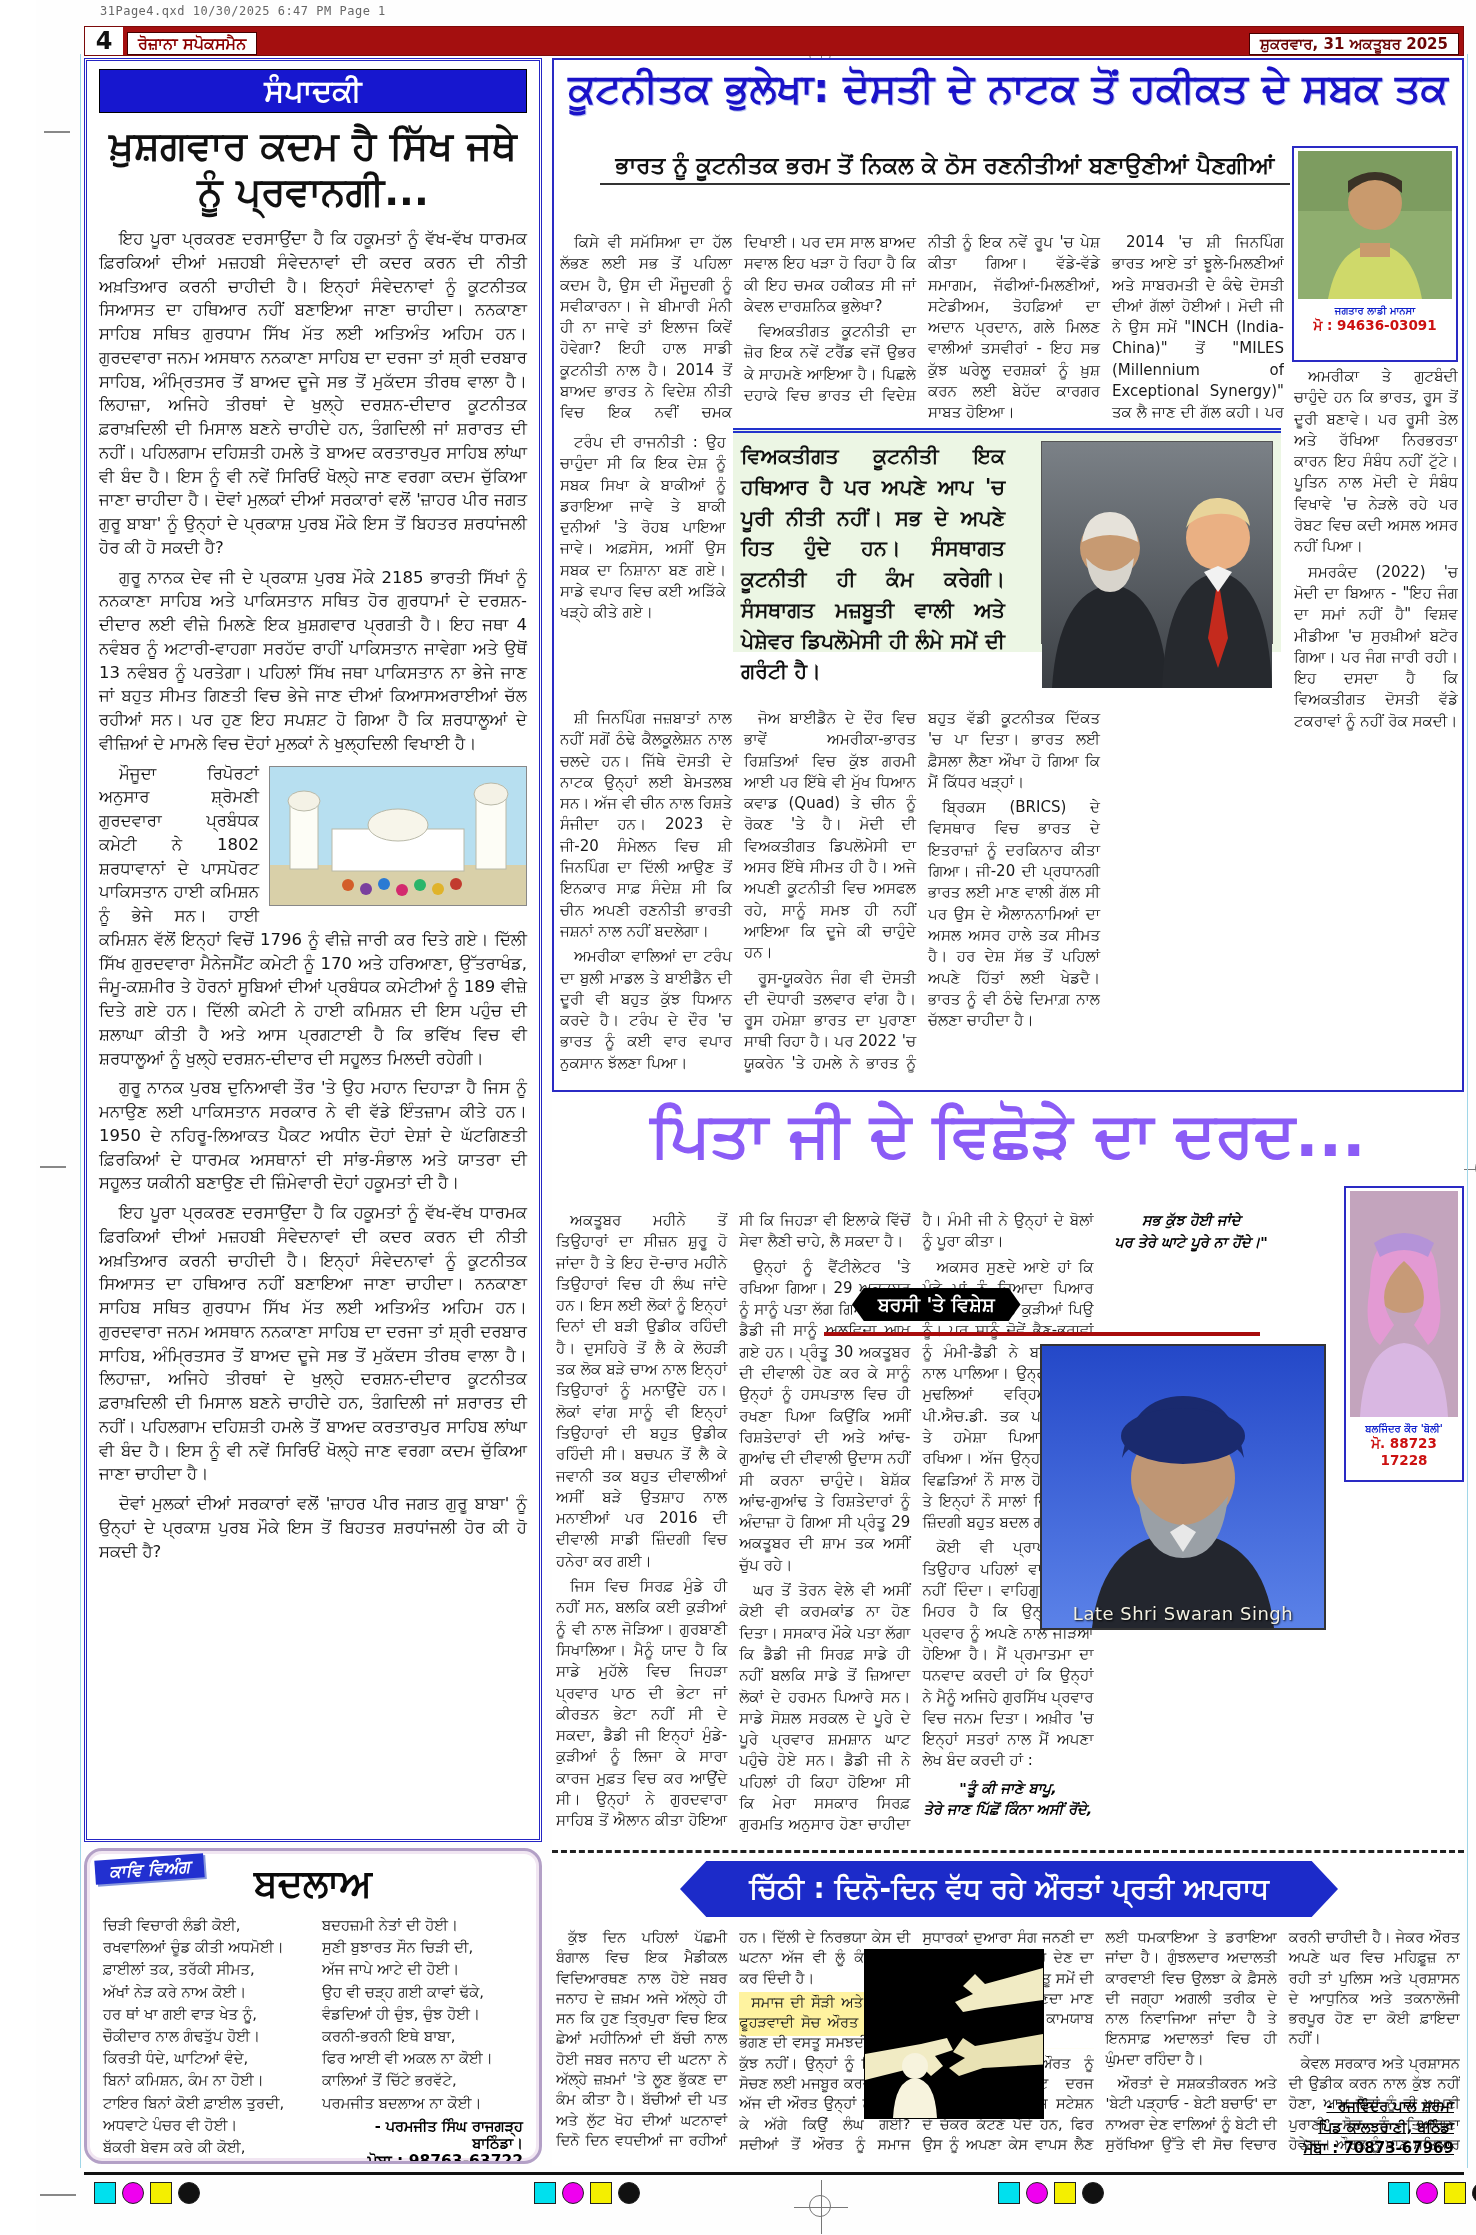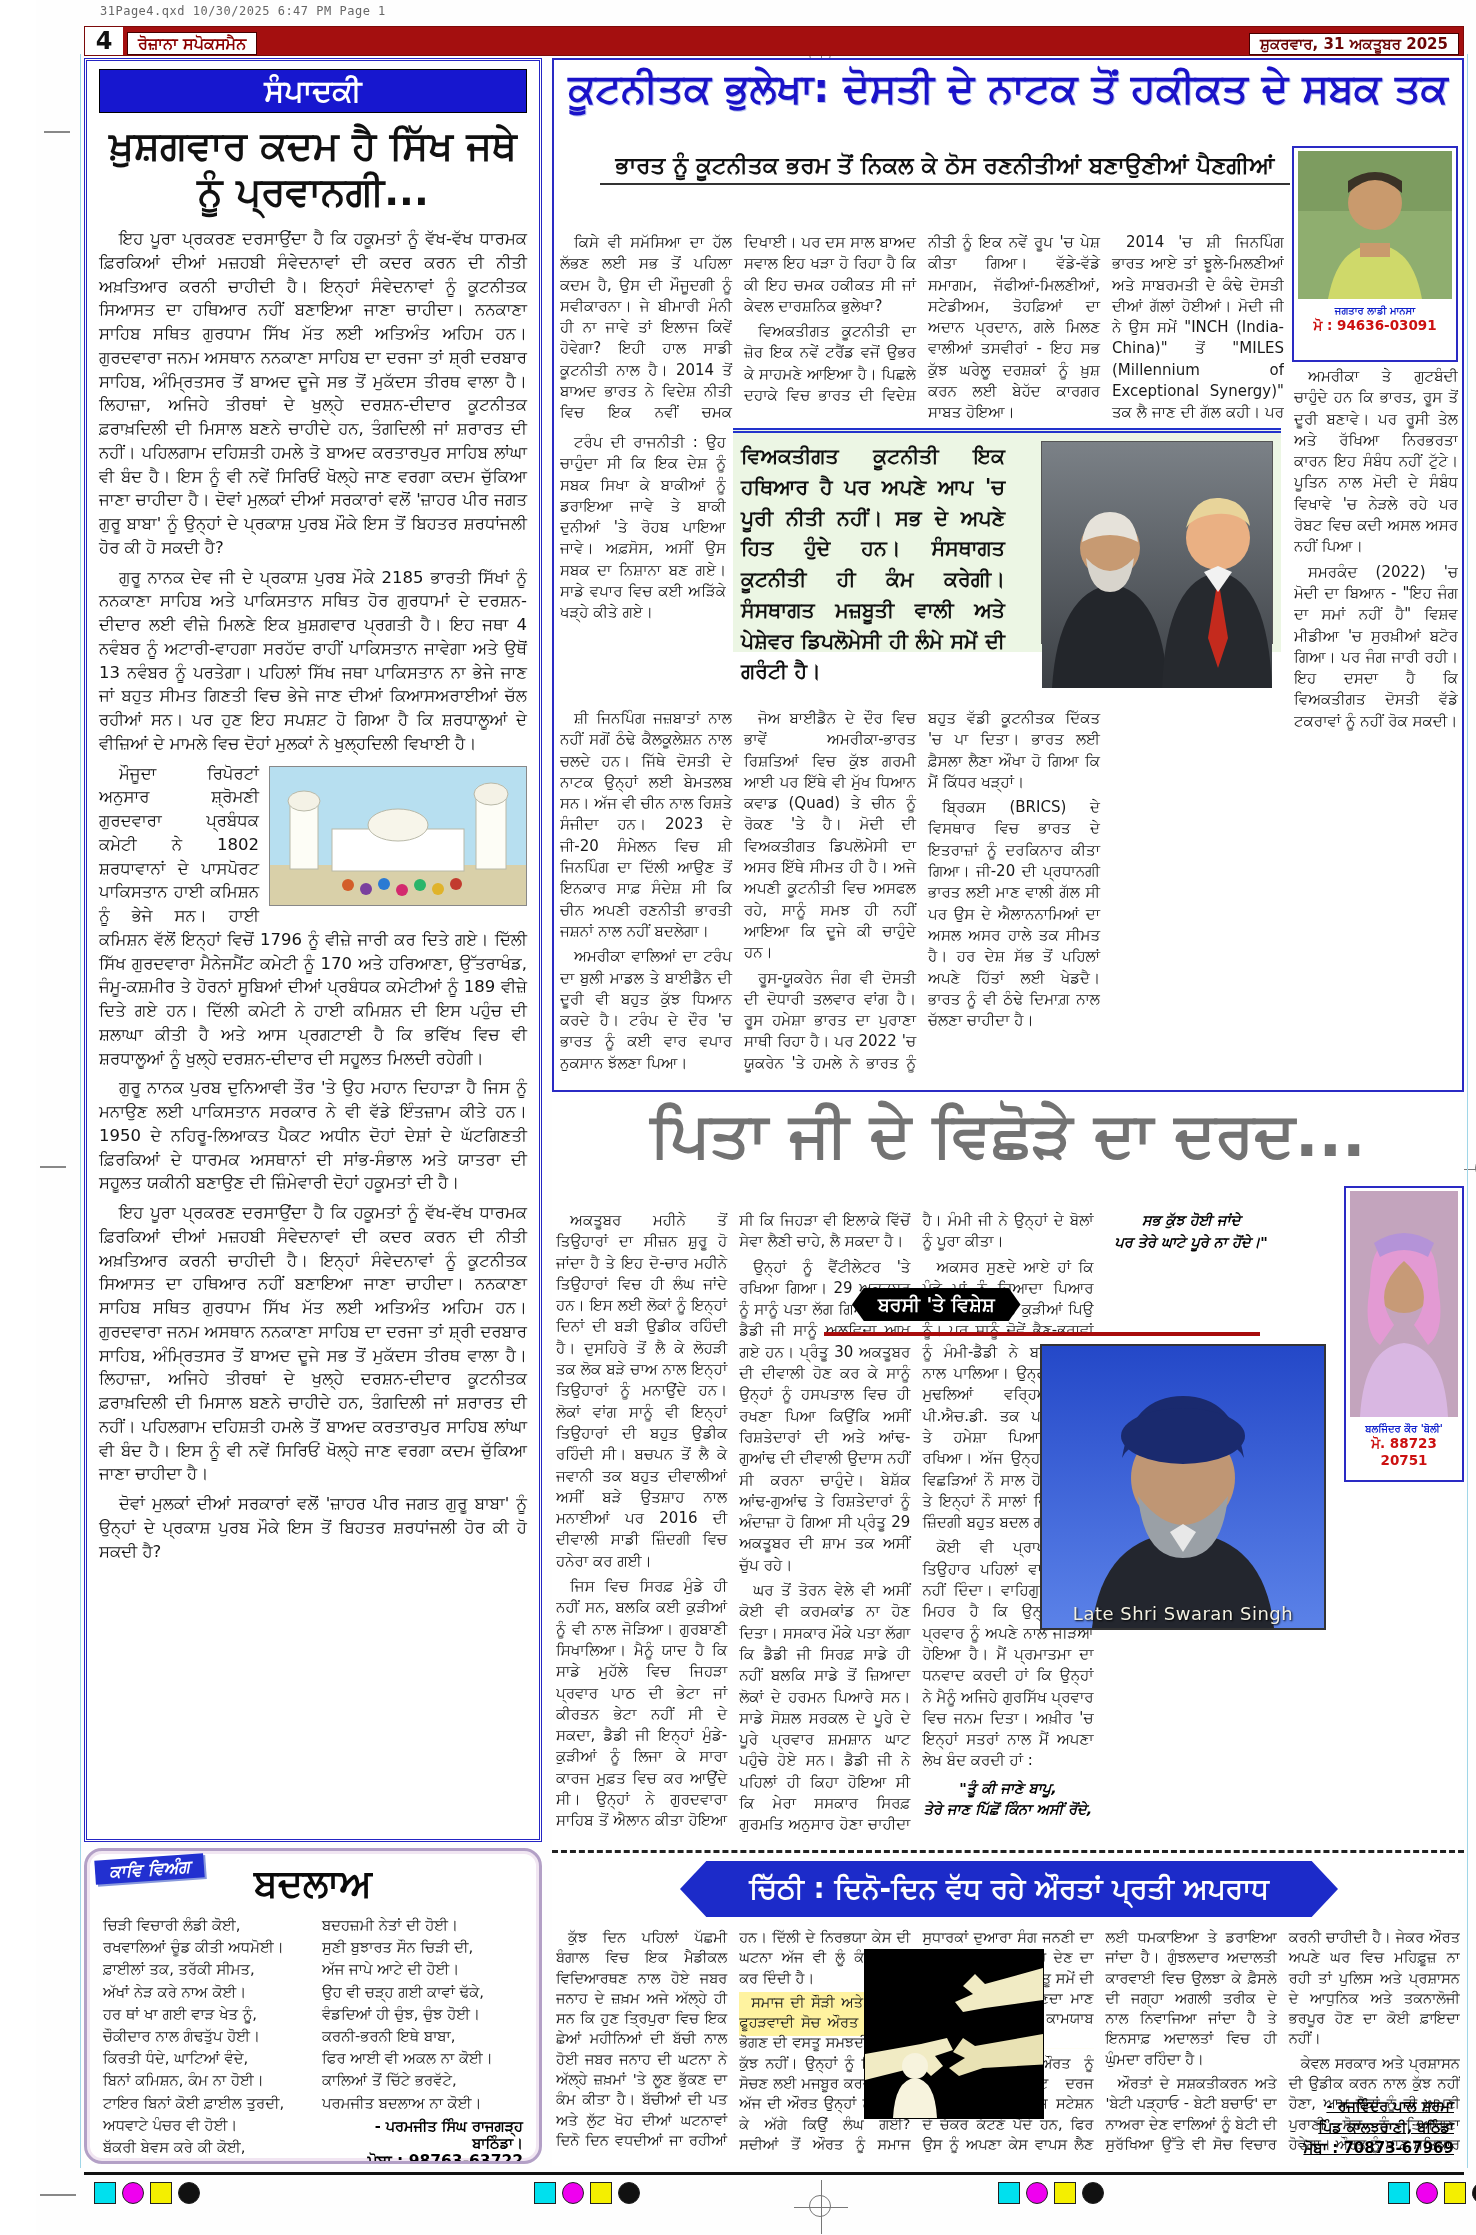--- a/index.html
+++ b/index.html
@@ -66,21 +66,21 @@
              text-align:justify; color:#101010; }
   .pq-photo { width:232px; border:1px solid #555; flex:none; }
   .ma-highlight { position:absolute; background:#fbf7d8; border:2px solid #2233bb;
                   font-weight:bold; font-size:14.5px; text-align:center;
                   padding:4px 8px; line-height:1.4; }
 
   
   .memorial { position:absolute; left:516px; top:1098px; width:912px; height:750px;
               background:#fff; overflow:hidden; }
   .me-head { position:absolute; left:0; top:0; width:100%; text-align:center;
-             color:#737373; font-weight:bold; font-size:62px; }
+             color:#8b5cf6; font-weight:bold; font-size:62px; }
   .me-body { position:absolute; left:4px; top:112px; width:904px; height:630px;
              column-count:5; column-gap:12px; column-fill:auto; overflow:hidden; }
   .me-body p { font-size:15px; line-height:1.42; text-align:justify; text-indent:14px;
                color:#1a1a1a; margin-bottom:4px; }
   .verse { font-style:italic; font-weight:bold; text-align:center; font-size:14.5px;
            line-height:1.5; margin-top:6px; }
   .me-badge { position:absolute; background:#000; color:#fff; font-weight:bold;
               font-size:19px; padding:5px 26px;
               clip-path:polygon(0 50%, 7% 0, 93% 0, 100% 50%, 93% 100%, 7% 100%); }
   .me-redline { position:absolute; background:#a80c0c; }
@@ -303,21 +303,21 @@
 
     <div class="author-card" style="left:792px; top:88px; width:120px; height:296px;">
       <svg width="108" height="226" viewBox="0 0 108 226">
         <rect width="108" height="226" fill="#c3a4bd"></rect>
         <path d="M10 226 q4 -70 44 -74 q40 4 44 74 z" fill="#d9b7e2"></path>
         <circle cx="54" cy="92" r="30" fill="#c79a77"></circle>
         <path d="M20 96 q0 -52 34 -52 q34 0 34 52 q8 44 -10 58 l-14 -20 q24 -34 -10 -64 q-34 30 -10 64 l-14 20 q-18 -14 -10 -58z" fill="#e39ad3"></path>
         <path d="M24 52 q30 -20 60 0 l-6 14 q-24 -14 -48 0z" fill="#b493d8"></path>
       </svg>
       <div class="au-name">ਬਲਜਿੰਦਰ ਕੌਰ 'ਬੋਲੀ'</div>
-      <div class="au-phone">ਮੋ. 88723 20751</div>
+      <div class="au-phone">ਮੋ. 88723 17228</div>
     </div>
   </section>
 
   <section class="poem">
     <div class="po-tag">ਕਾਵਿ ਵਿਅੰਗ</div>
     <h3 class="po-title">ਬਦਲਾਅ</h3>
     <div class="po-cols">
       <div>
         <div class="po-line">ਚਿੜੀ ਵਿਚਾਰੀ ਲੰਡੀ ਕੋਈ,</div>
         <div class="po-line">ਰਖਵਾਲਿਆਂ ਚੂੰਡ ਕੀਤੀ ਅਧਮੋਈ।</div>

